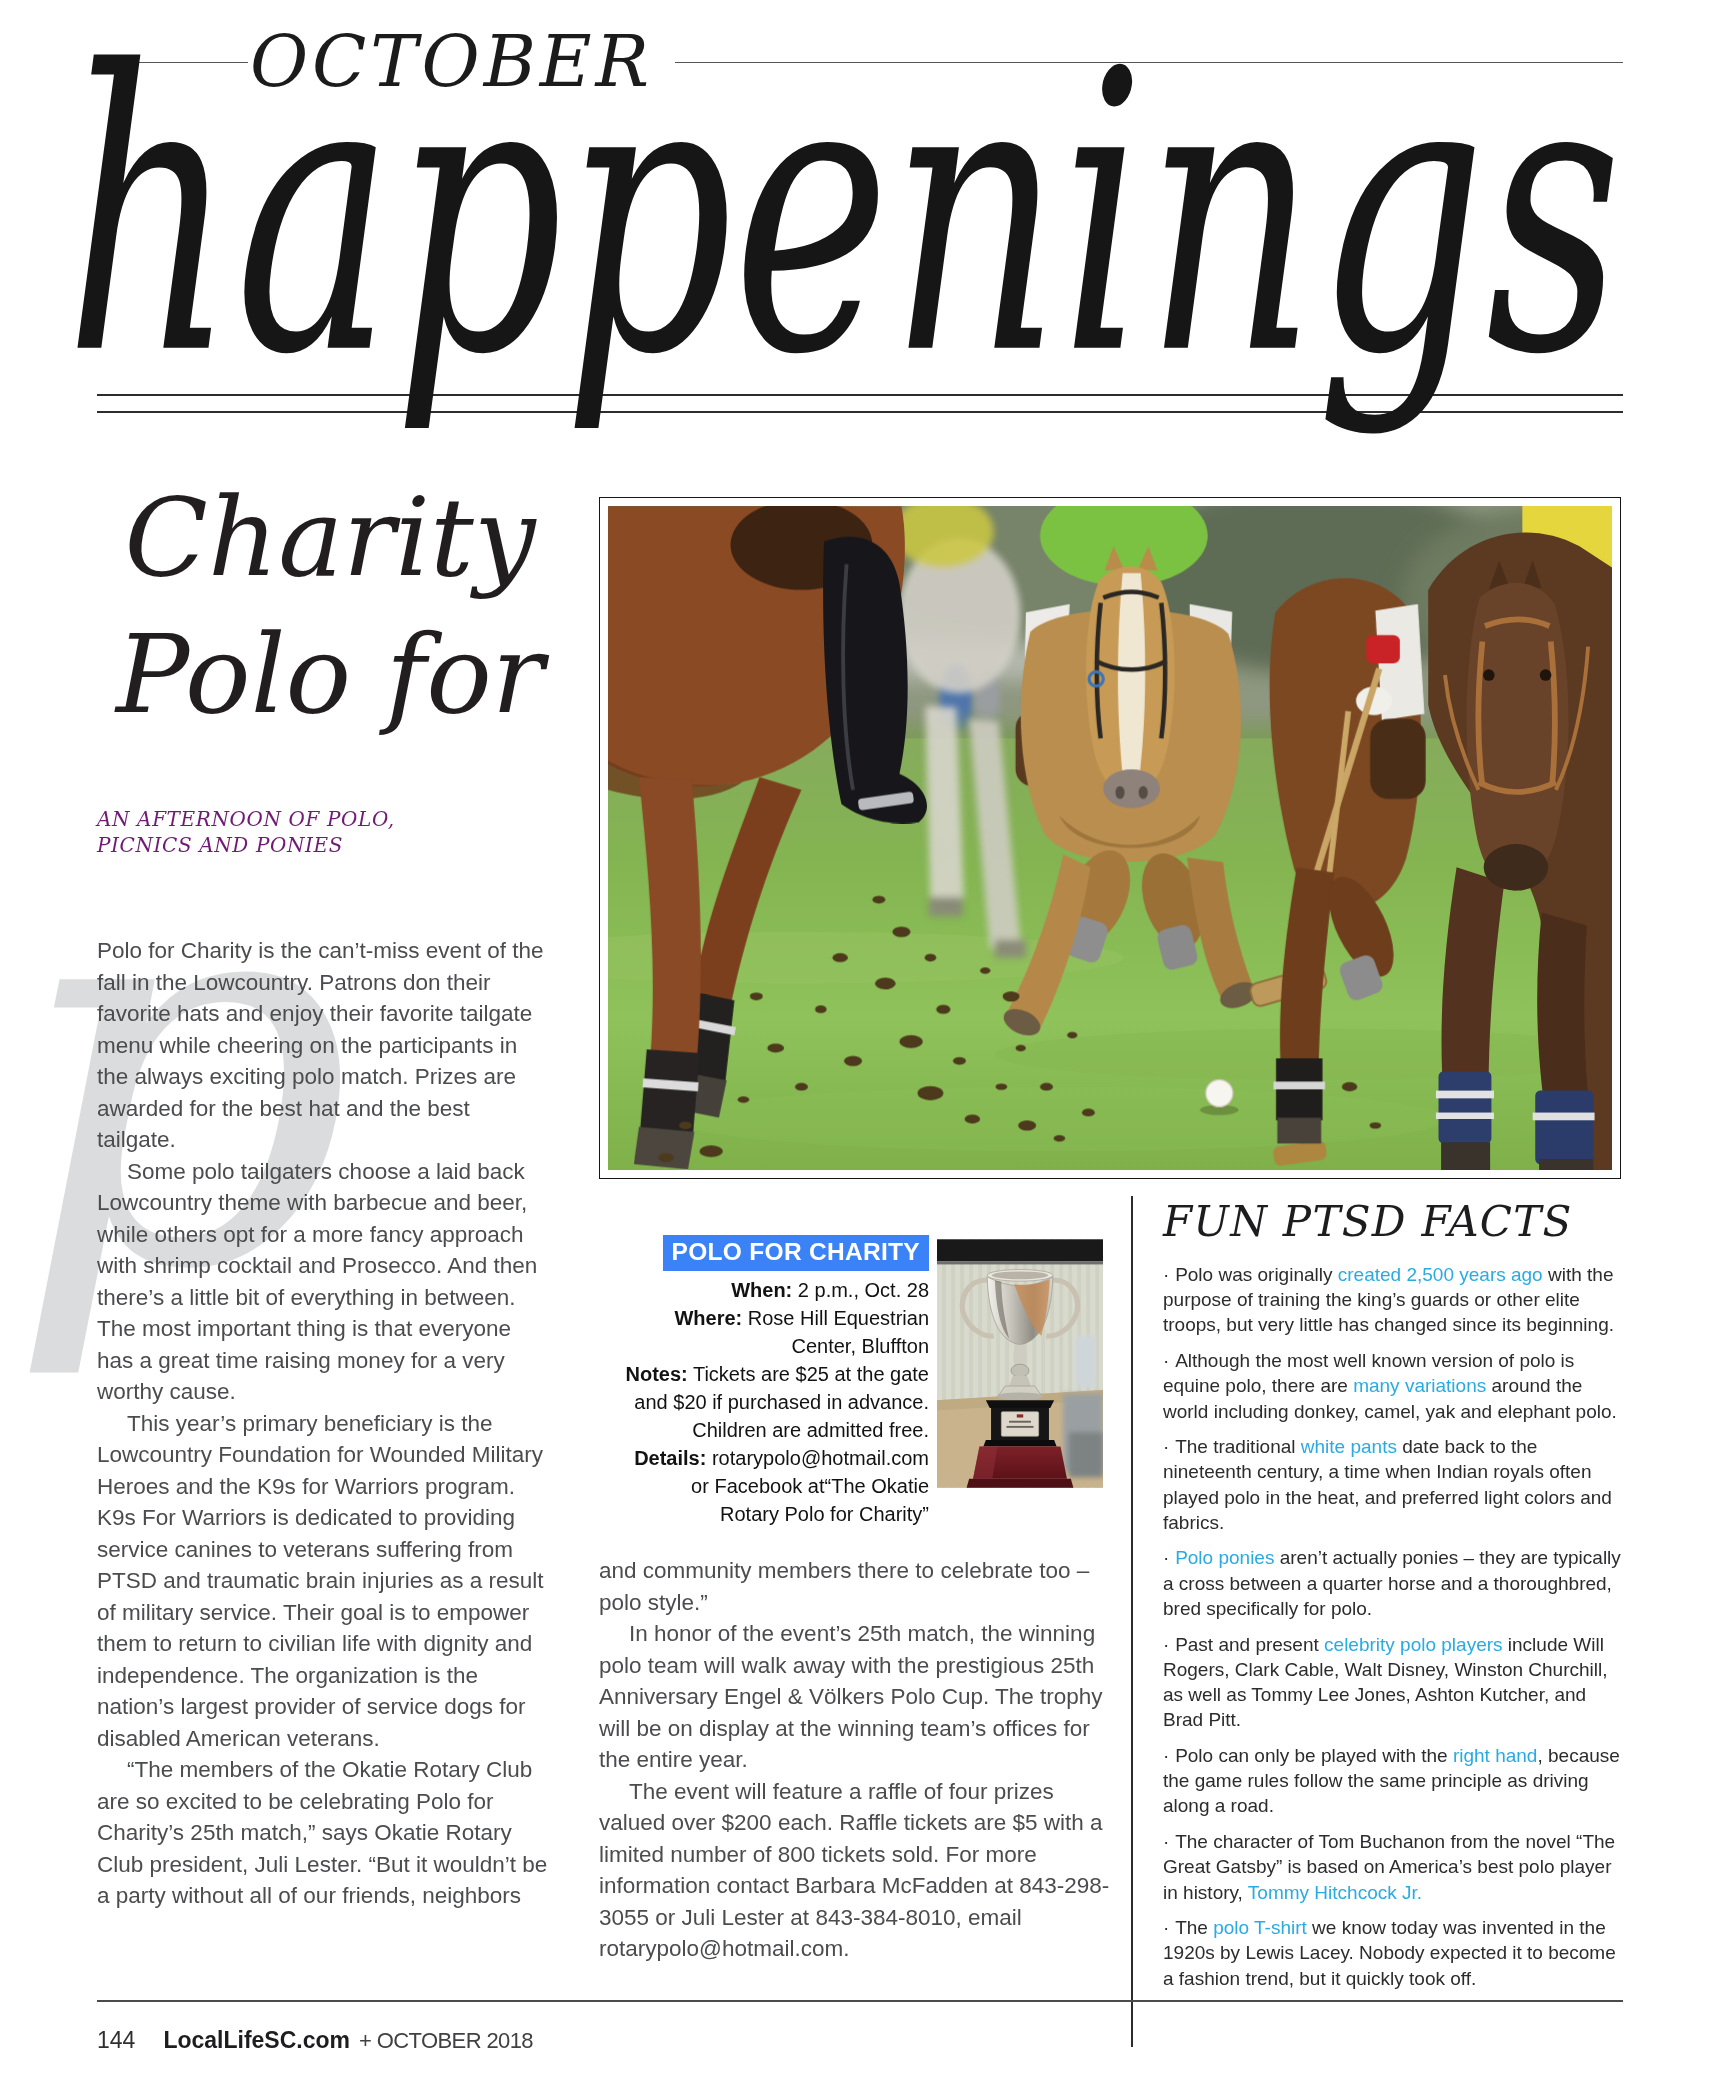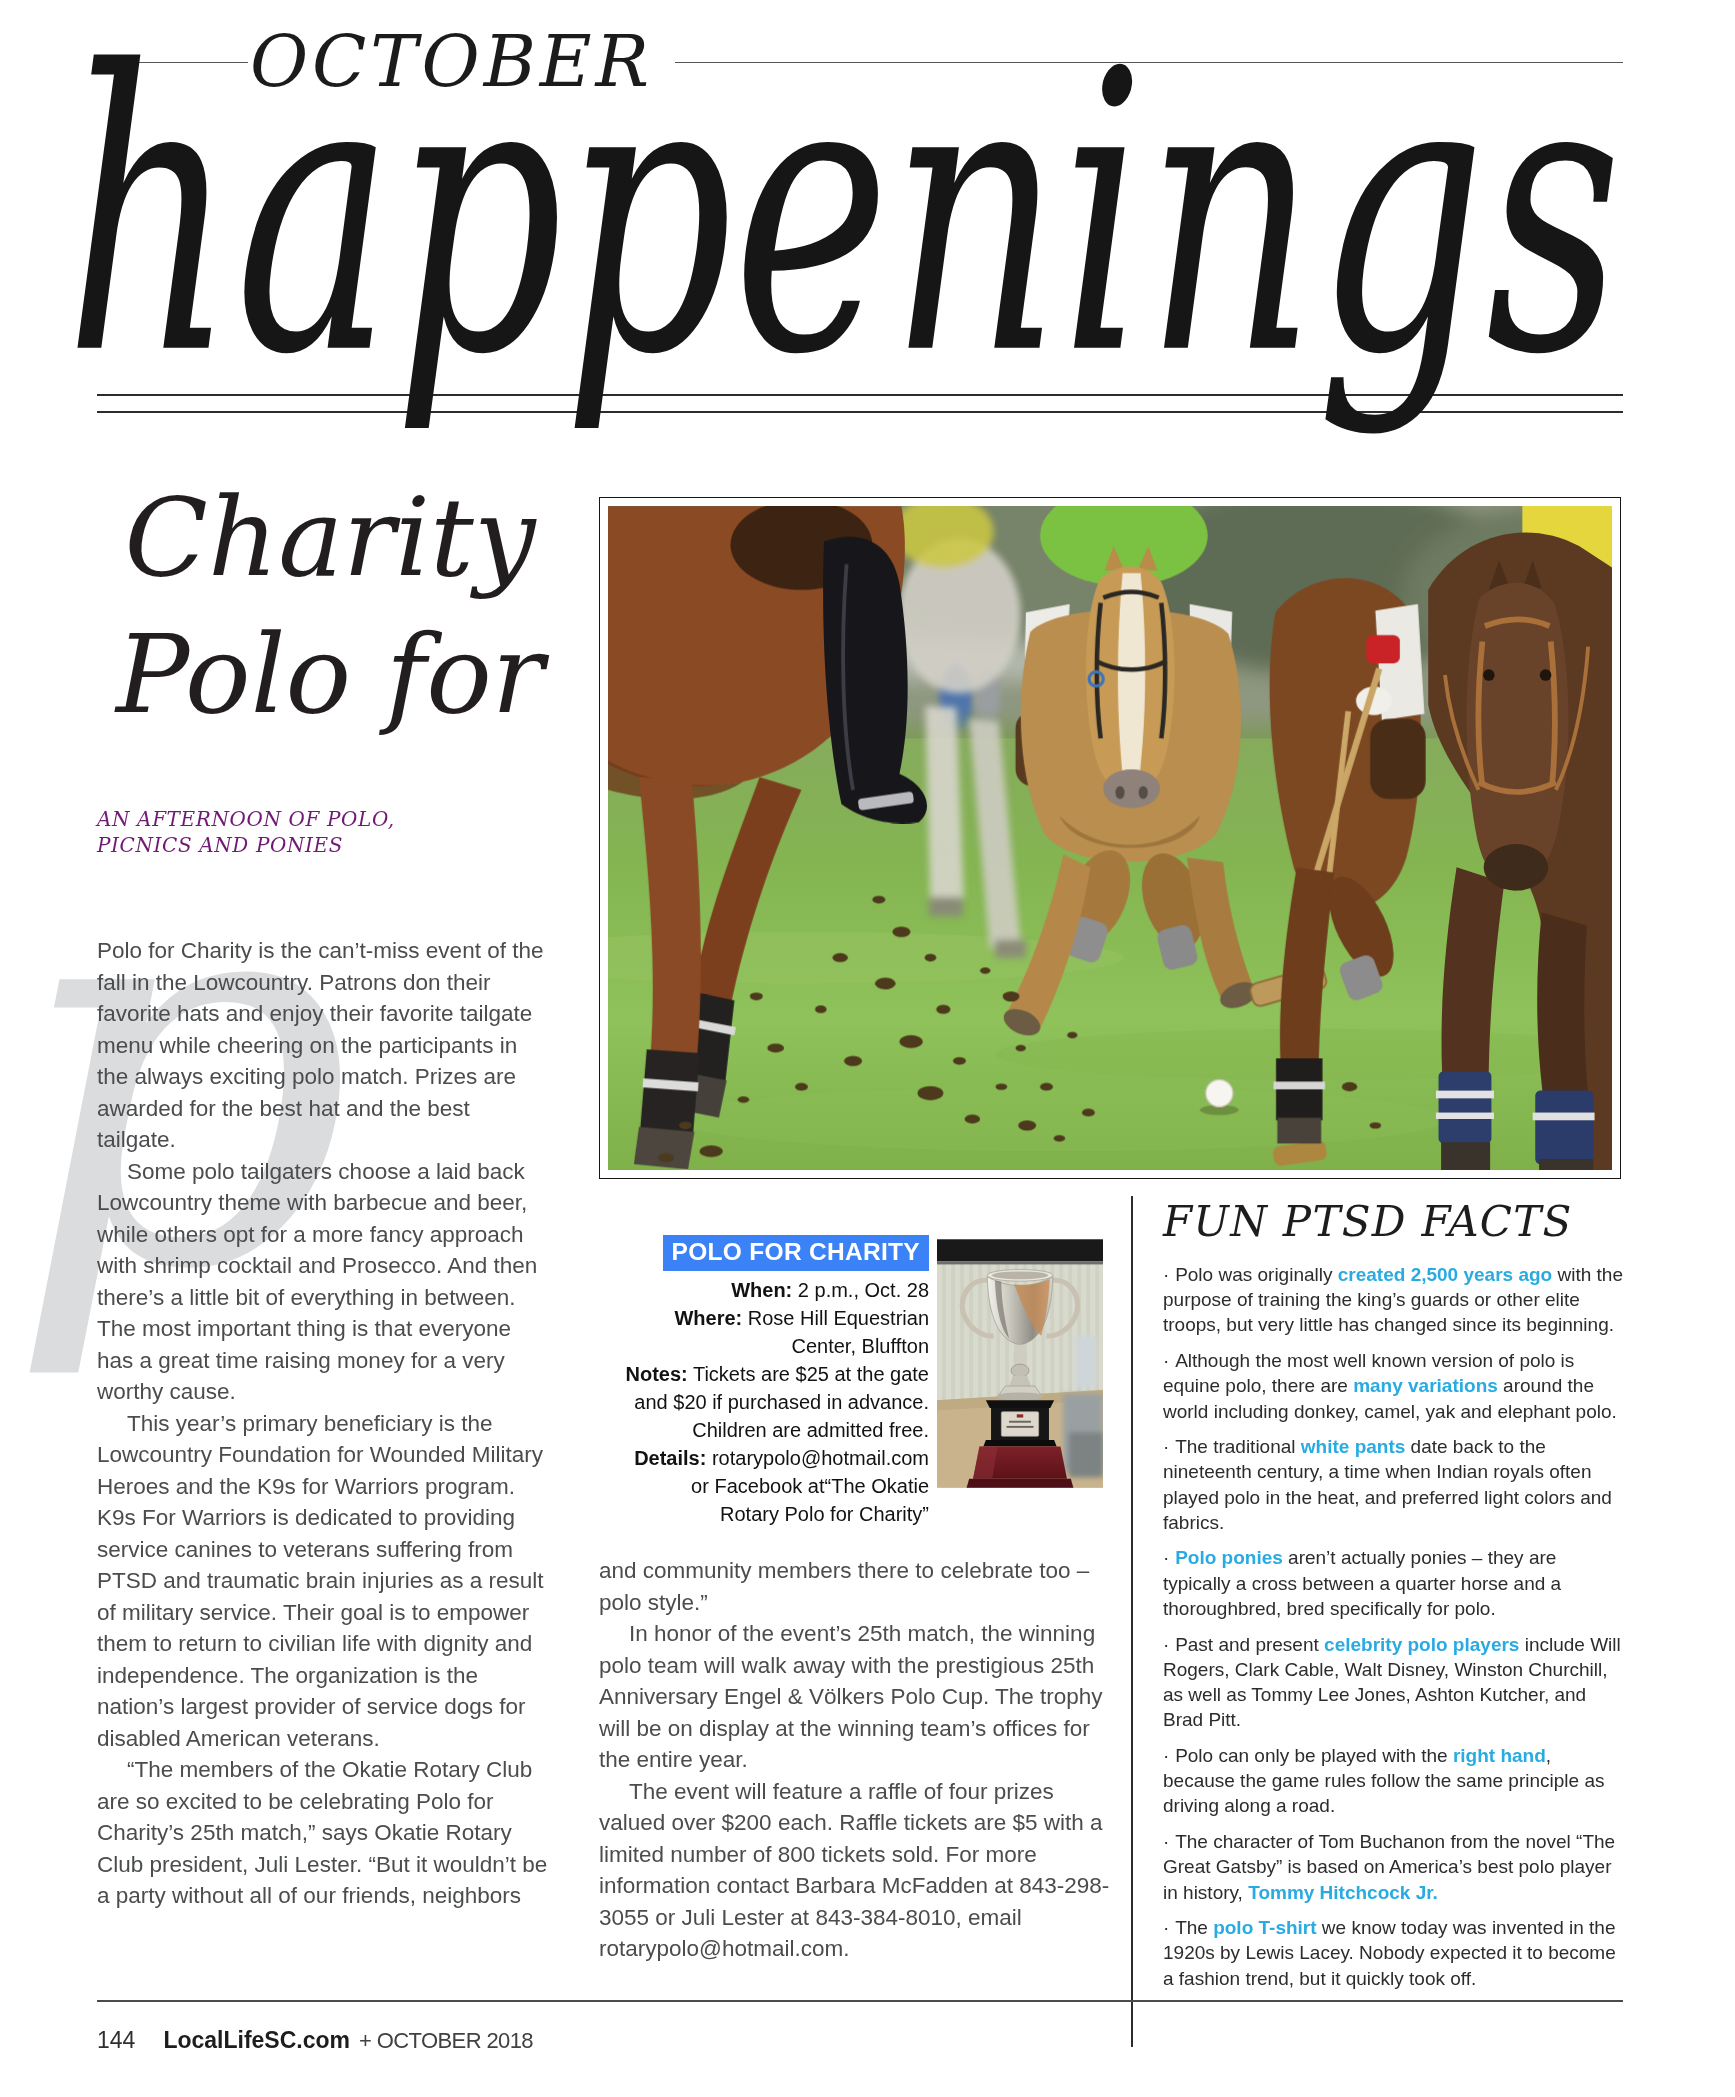--- a/index.html
+++ b/index.html
@@ -37,21 +37,21 @@
   
   #trophy-photo{position:absolute;left:937px;top:1239px;width:166px;height:249px;margin:0;}
   #trophy-photo svg{display:block;width:100%;height:100%;}
   
   #column-divider{position:absolute;left:1131px;top:1196px;width:1.9px;height:851px;background:#2c2c2c;}
   #fun-facts{position:absolute;left:1163px;top:1199px;width:460px;z-index:2;}
   #fun-facts h2{margin:0 0 16.7px 0;font-style:italic;font-weight:normal;font-size:42px;
                 line-height:1.1;color:#1d1d1f;letter-spacing:1.3px;}
   .fact{margin:0 0 10.3px 0;font-size:19px;line-height:1.33;color:#2c2c2e;}
   .fact .bullet{margin-right:5.8px;}
-  .fact .hl{color:#29abe2;font-weight:bold;}
+  .fact .hl{color:#29abe2;font-weight:normal;}
   
   #footer-rule{position:absolute;left:97px;top:2000px;width:1526px;height:1.9px;background:#4b4b4b;}
   #footer{position:absolute;left:97px;top:2027px;font-size:23px;color:#2f2f31;z-index:2;}
   #footer .site{font-weight:bold;color:#1d1d1f;margin-left:28px;margin-top:48px;}
   #footer .issue{margin-left:9px;font-size:22px;color:#414143;letter-spacing:-0.6px;}
 </style>
 </head>
 <body>
 
 <div id="page">

